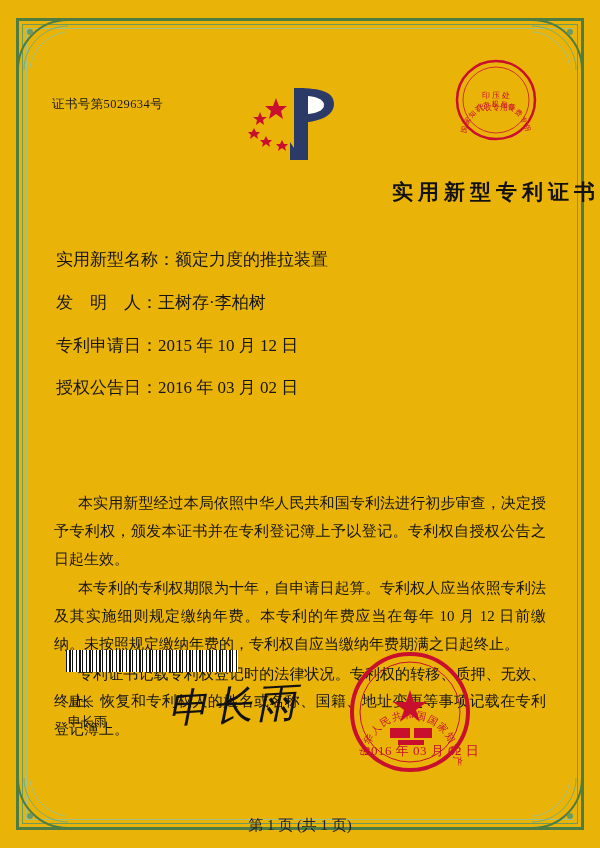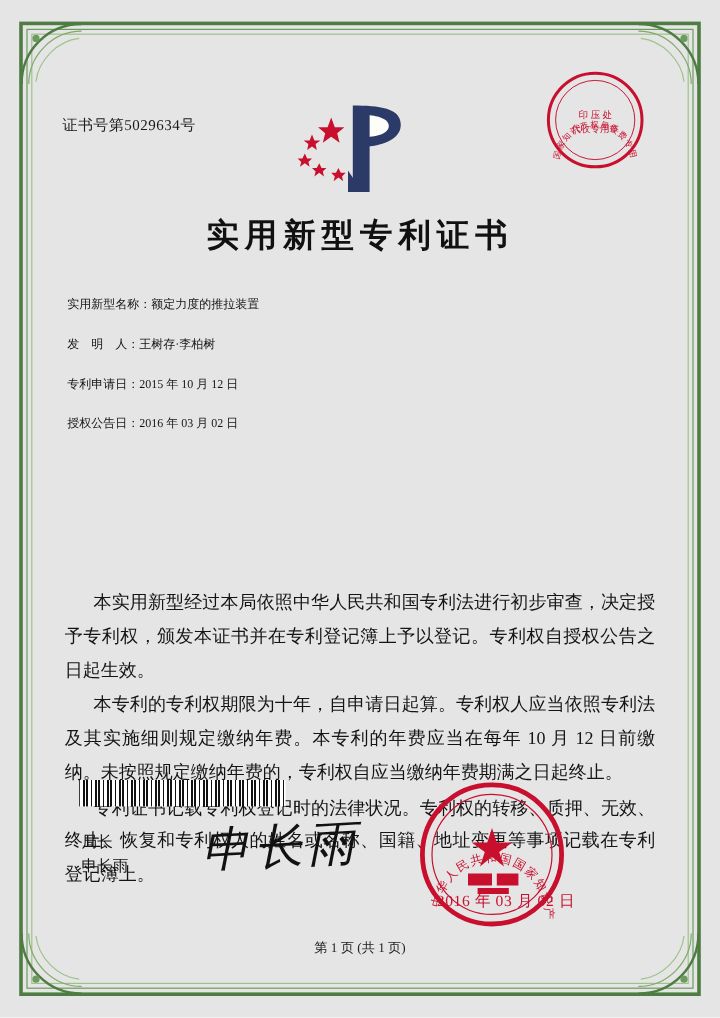--- a/index.html
+++ b/index.html
@@ -11,21 +11,21 @@
     height: 848px;
     background: #ffffff;
     font-family: "Liberation Serif", serif;
     overflow: hidden;
   }
 
   .certificate {
     position: relative;
     width: 600px;
     height: 848px;
-    background: #e5e5e5;
+    background: #eab308;
     box-sizing: border-box;
   }
 
   
   .border-outer {
     position: absolute;
     left: 16px;
     top: 18px;
     right: 16px;
     bottom: 18px;
@@ -79,37 +79,37 @@
     top: 82px;
     width: 118px;
     height: 82px;
   }
 
   .main-title {
     position: absolute;
     left: 0;
     right: 0;
     top: 178px;
-    text-align: center;
-    font-size: 27px;
+    text-align: right;
+    font-size: 21px;
     font-weight: bold;
     letter-spacing: 5px;
     color: #111;
     font-family: "DejaVu Serif", "Liberation Serif", serif;
   }
 
   
   .fields {
     position: absolute;
     left: 56px;
     top: 248px;
     right: 56px;
   }
   .field-row {
-    font-size: 10px;
+    font-size: 17px;
     color: #151515;
     margin-bottom: 19px;
     line-height: 1.4;
     white-space: nowrap;
   }
   .field-label {
     display: inline-block;
     color: #151515;
   }
   .field-value {
@@ -195,23 +195,23 @@
     color: #c8102e;
     letter-spacing: .5px;
     font-family: "Liberation Serif", serif;
   }
 
   
   .page-footer {
     position: absolute;
     left: 0;
     right: 0;
-    top: 782px;
+    top: 816px;
     text-align: center;
-    font-size: 11px;
+    font-size: 15px;
     color: #222;
   }
 </style>
 </head>
 <body>
 
 <div class="certificate">
 
   <div class="border-outer"></div>
   <div class="border-inner"></div>

